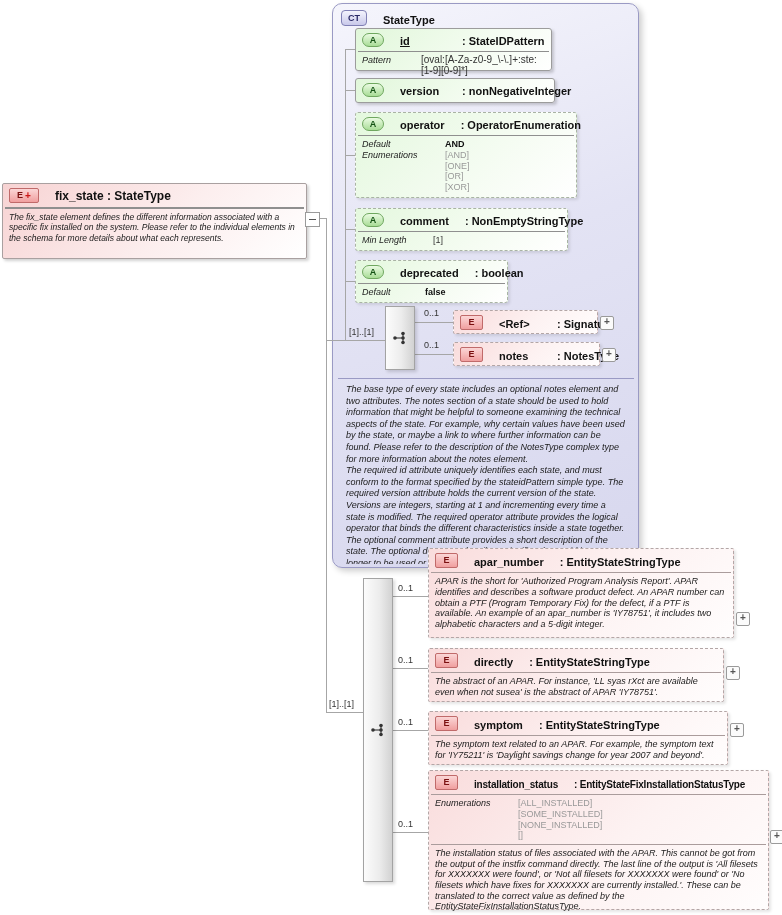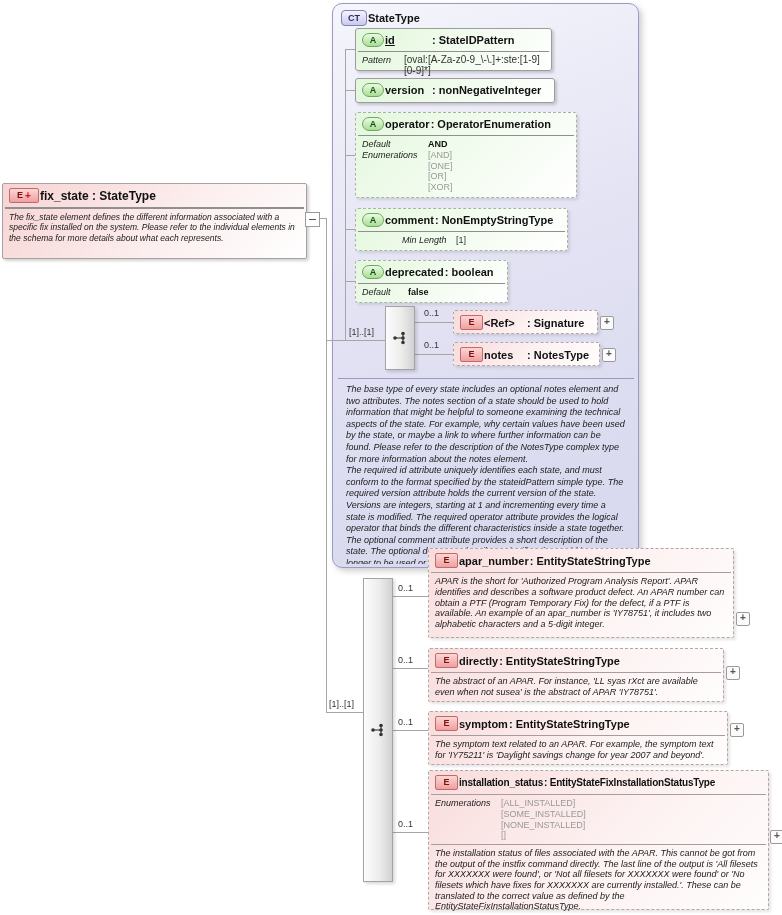--- a/index.html
+++ b/index.html
@@ -8,32 +8,32 @@
   .line{position:absolute;background:#a6a6a6;z-index:2;}
   .h{height:1px;} .v{width:1px;}
   
   .box{position:absolute;box-sizing:border-box;z-index:3;}
   .pink-solid{background:linear-gradient(135deg,#f7d3d3 0%,#fceeee 55%,#ffffff 100%);border:1px solid #a9a0a0;box-shadow:2px 2px 3px rgba(0,0,0,.18);border-radius:2px;}
   .pink-dash{background:linear-gradient(135deg,#f9dcdc 0%,#fdf2f2 55%,#fffdfd 100%);border:1px dashed #b3a6a6;box-shadow:2px 2px 3px rgba(0,0,0,.10);border-radius:2px;}
   .green-solid{background:linear-gradient(135deg,#e1f7da 0%,#f4fcf1 60%,#ffffff 100%);border:1px solid #9c9c9c;box-shadow:2px 2px 3px rgba(0,0,0,.18);border-radius:3px;}
   .green-dash{background:linear-gradient(135deg,#e4f8de 0%,#f5fcf2 60%,#ffffff 100%);border:1px dashed #a9b3a4;box-shadow:2px 2px 3px rgba(0,0,0,.10);border-radius:3px;}
   .ct-container{background:linear-gradient(160deg,#f5f5fc 0%,#e3e3f4 45%,#d7d7ee 100%);border:1px solid #9a9ac4;border-radius:10px;box-shadow:3px 3px 6px rgba(0,0,0,.20);z-index:1;}
   
-  .hdr{display:flex;align-items:center;gap:1px;padding:4px 6px;font-weight:bold;font-size:11px;color:#111;white-space:nowrap;}
+  .hdr{display:flex;align-items:flex-end;gap:16px;padding:4px 6px;font-weight:bold;font-size:11px;color:#111;white-space:nowrap;}
   .hdr .nm{display:inline-block;}
   .divider{border-top:1px solid #8f8f8f;margin:0 2px;}
   .divider.soft{border-top-color:#aa9c9c;}
   
   .badge-e{display:inline-flex;align-items:center;justify-content:center;width:21px;height:13px;flex:0 0 auto;background:linear-gradient(180deg,#fbd6d6,#f09f9f);border:1px solid #c06a6a;border-radius:2px;color:#7a1010;font-size:9px;font-weight:bold;line-height:1;}
   .badge-ep{width:28px;gap:2px;}
   .badge-ep .plus{color:#cc1717;font-size:10px;font-weight:bold;}
   .badge-a{display:inline-flex;align-items:center;justify-content:center;width:20px;height:12px;flex:0 0 auto;background:linear-gradient(180deg,#eafbe2,#a9dd97);border:1px solid #6fa75f;border-radius:7px;color:#145214;font-size:9px;font-weight:bold;line-height:1;}
   .badge-ct{display:inline-flex;align-items:center;justify-content:center;width:24px;height:14px;flex:0 0 auto;background:linear-gradient(180deg,#f4f4fd,#c9c9ea);border:1px solid #8080b4;border-radius:4px;color:#2a2a66;font-size:9px;font-weight:bold;line-height:1;}
   
-  .facets{display:flex;align-items:flex-start;gap:8px;padding:3px 6px;font-size:9px;line-height:10.8px;color:#222;}
+  .facets{display:flex;align-items:flex-start;gap:25px;padding:3px 6px;font-size:9px;line-height:10.8px;color:#222;}
   .f-label{font-style:italic;color:#222;flex:0 0 auto;}
   .f-val{white-space:pre-line;color:#333;}
   .f-val.gray{color:#999;}
   .f-val.strong{font-weight:bold;color:#111;}
   
   .doc{font-style:italic;font-size:9px;line-height:10.8px;color:#1a1a1a;padding:3px 6px 4px 6px;white-space:pre-line;overflow:hidden;}
   .ct-doc{font-style:italic;font-size:9px;line-height:11.6px;color:#1a1a1a;padding:5px 8px;white-space:pre-line;overflow:hidden;border-top:1px solid #9a9ac4;position:absolute;left:5px;right:4px;top:374px;bottom:3px;}
   
   .occ{position:absolute;font-size:9px;color:#333;z-index:4;white-space:nowrap;}
   
@@ -133,21 +133,21 @@
   </div>
 
   <div class="box green-dash" style="left:355px;top:208px;width:213px;height:43px;">
     <div class="hdr">
       <span class="badge-a">A</span>
       <span class="nm">comment</span>
       <span class="nm">: NonEmptyStringType</span>
     </div>
     <div class="divider"></div>
     <div class="facets">
-      <span class="f-label" style="min-width:46px;margin-left:40px;">Min Length</span>
+      <span class="f-label" style="min-width:46px;">Min Length</span>
       <span class="f-val">[1]</span>
     </div>
   </div>
 
   <div class="box green-dash" style="left:355px;top:260px;width:153px;height:43px;">
     <div class="hdr">
       <span class="badge-a">A</span>
       <span class="nm">deprecated</span>
       <span class="nm">: boolean</span>
     </div>

